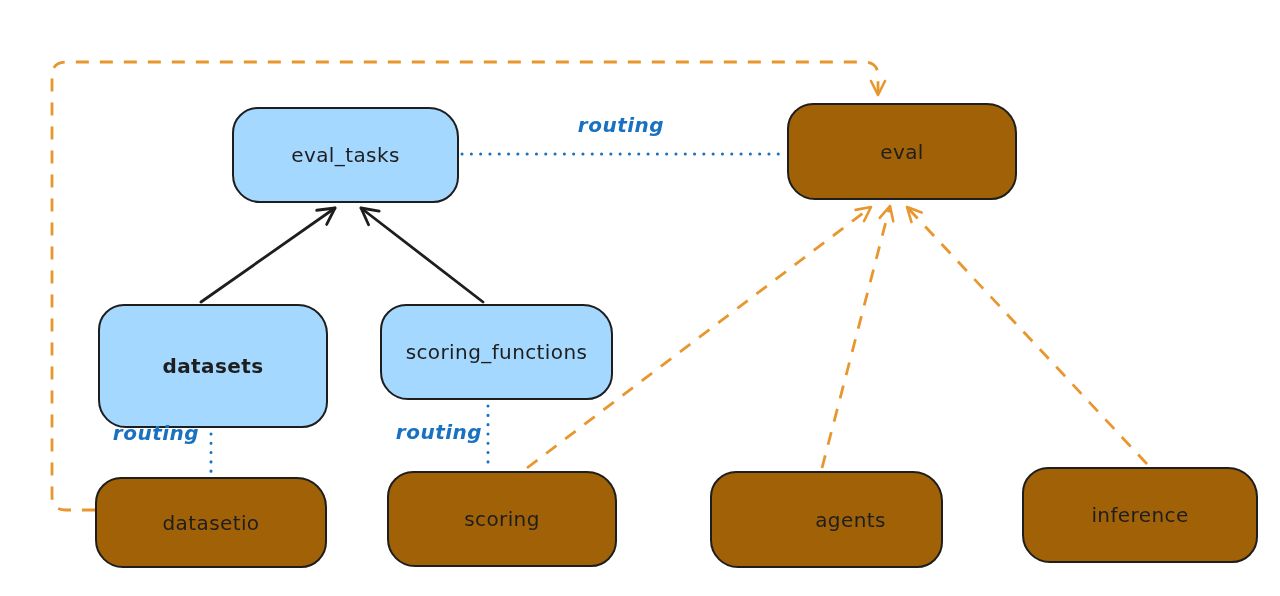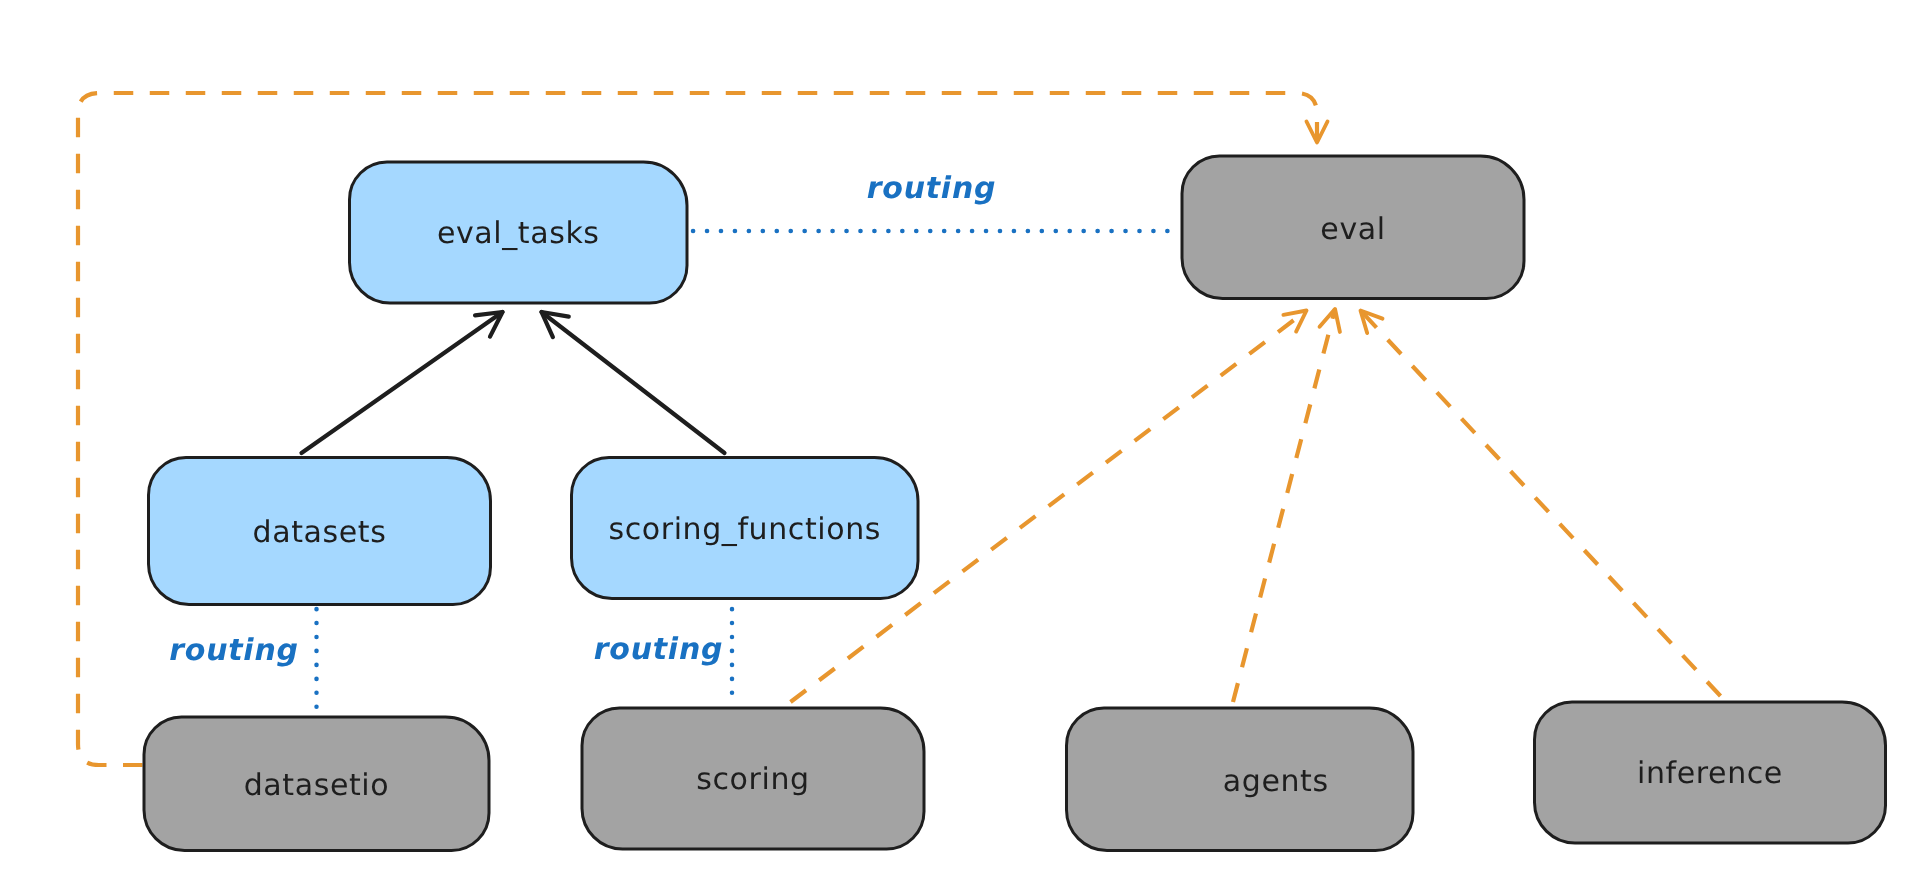--- a/index.html
+++ b/index.html
@@ -28,25 +28,25 @@
     align-items: center;
     justify-content: center;
     border: 2.5px solid #1e1e1e;
     border-radius: 26px 30px 26px 28px;
     font-size: 20px;
     color: #1e1e1e;
     letter-spacing: 0.4px;
     box-sizing: border-box;
   }
   .node.blue  { background: #a5d8ff; }
-  .node.green { background: #a3a3a3; }
+  .node.green { background: #a16207; }
 
   .node-eval-tasks        { left: 232px; top: 107px; width: 227px; height: 96px; }
   .node-eval              { left: 787px; top: 103px; width: 230px; height: 97px; }
-  .node-datasets          { left:  98px; top: 304px; width: 230px; height: 100px; }
+  .node-datasets          { left:  98px; top: 304px; width: 230px; height: 124px; font-weight: bold; }
   .node-scoring-functions { left: 380px; top: 304px; width: 233px; height: 96px; }
   .node-datasetio         { left:  95px; top: 477px; width: 232px; height: 91px; }
   .node-scoring           { left: 387px; top: 471px; width: 230px; height: 96px; }
   .node-agents            { left: 710px; top: 471px; width: 233px; height: 97px; padding-left: 48px; }
   .node-inference         { left: 1022px; top: 467px; width: 236px; height: 96px; }
 
   .edge-label {
     position: absolute;
     width: 110px;
     text-align: center;

